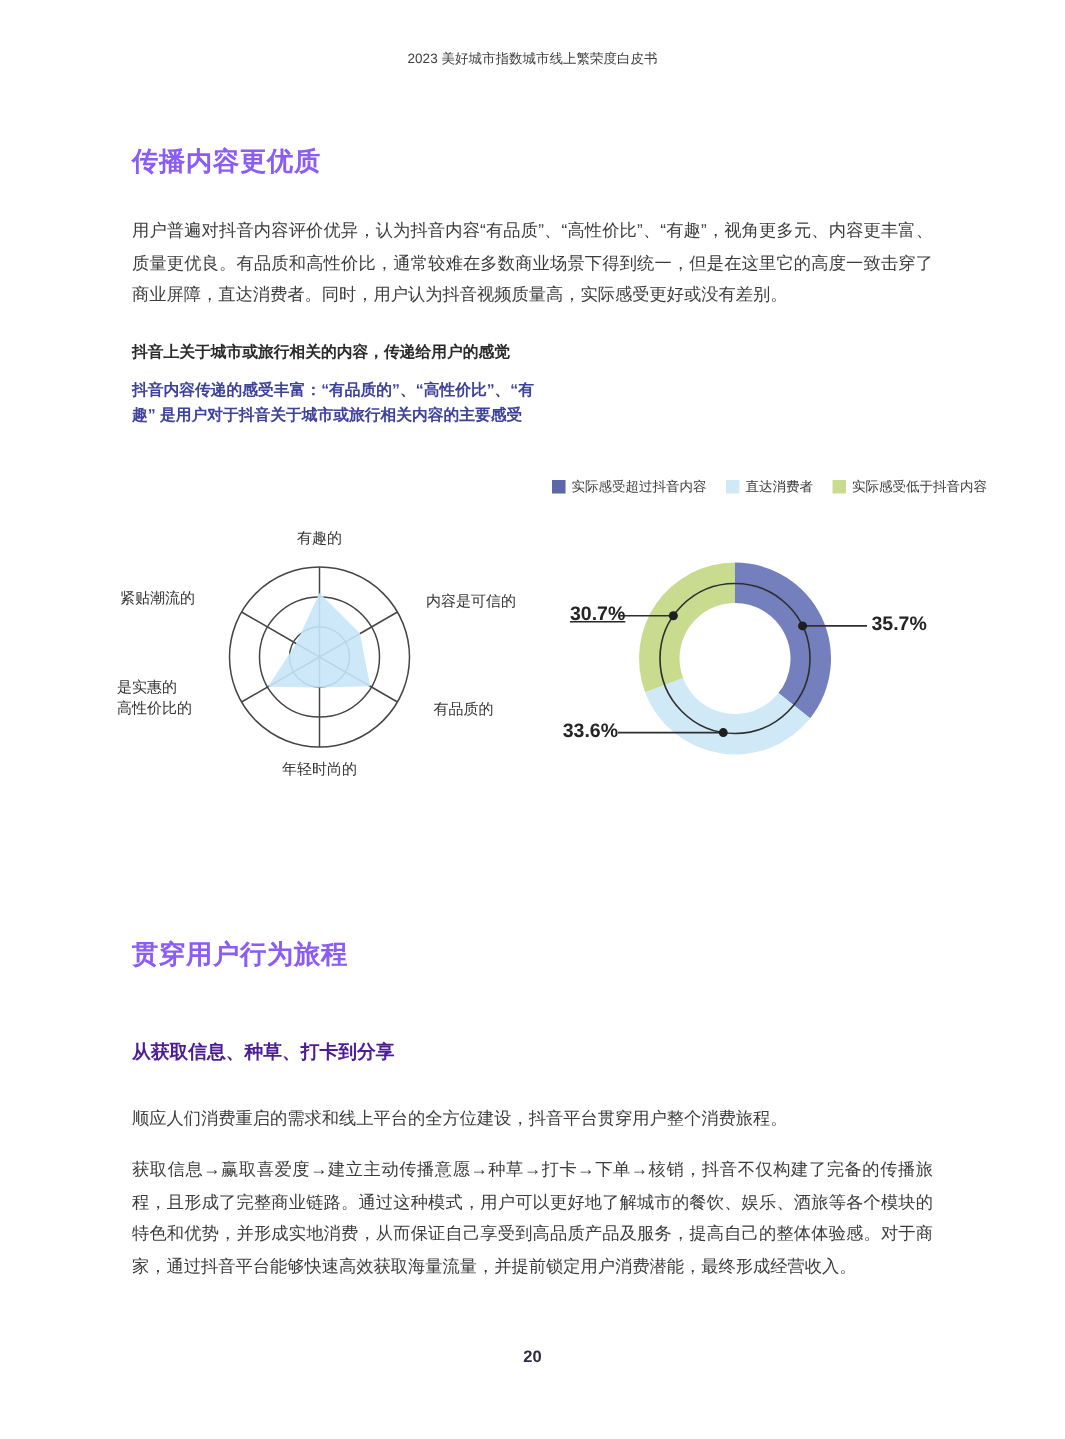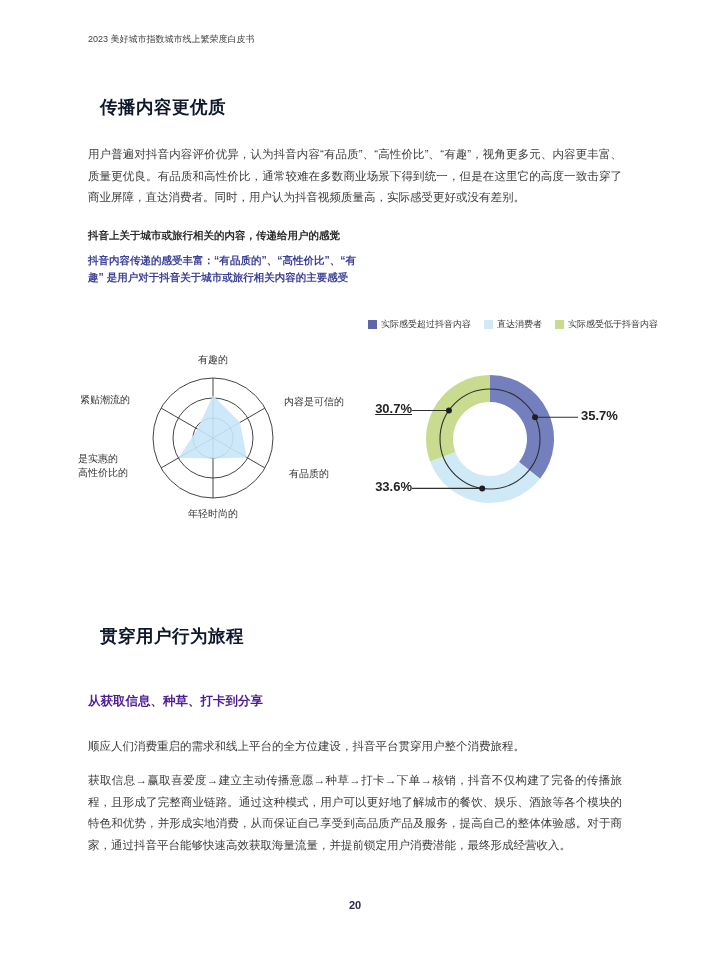--- a/index.html
+++ b/index.html
@@ -1,19 +1,19 @@
 <!DOCTYPE html>
 <html><head>
 <meta charset="utf-8">
 <style>
   html,body{margin:0;padding:0;}
   body{width:710px;height:959px;background:#fff;font-family:"Liberation Sans","DejaVu Sans",sans-serif;position:relative;overflow:hidden;}
   .page{position:absolute;inset:0;background:#ffffff;outline:1px solid #ececec;}
-  .hdr{position:absolute;top:33px;left:88px;right:88px;display:flex;justify-content:flex-start;font-size:9px;color:#3f3f3f;}
-  .h1{position:absolute;left:100px;font-size:17.5px;font-weight:700;color:#0f172a;letter-spacing:.5px;}
+  .hdr{position:absolute;top:33px;left:88px;right:88px;display:flex;justify-content:center;font-size:9px;color:#3f3f3f;}
+  .h1{position:absolute;left:88px;font-size:17.5px;font-weight:700;color:#8b5cf6;letter-spacing:.5px;}
   .h1.first{top:95px;}
   .h1.second{top:624px;}
   .body-p{position:absolute;left:88px;width:534px;font-size:11.5px;line-height:21.5px;color:#3c3c3c;text-align:justify;}
   .p-intro{top:144px;}
   .p-s2a{top:736px;}
   .p-s2b{top:770px;}
   .panel{position:absolute;top:228px;}
   .panel-left{left:88px;width:268px;}
   .panel-right{left:368px;width:258px;}
   .panel-h{font-size:10.5px;font-weight:700;color:#2b2b2b;margin:0 0 9px 0;line-height:15px;}
@@ -27,21 +27,21 @@
   .rl-top{left:0;width:266px;top:1px;text-align:center;}
   .rl-ur{left:204px;top:43px;}
   .rl-lr{left:209px;top:115px;}
   .rl-bottom{left:0;width:266px;top:155px;text-align:center;}
   .rl-ll{left:-2px;top:100px;width:64px;}
   .rl-ul{left:0px;top:41px;width:60px;}
   .donut-wrap{position:absolute;left:365px;top:356px;width:290px;height:166px;}
   .donut-label{position:absolute;font-size:13px;font-weight:700;color:#242424;}
   .dl-0{left:216px;top:52px;}
   .dl-1{left:0;width:47px;top:123px;text-align:right;}
-  .dl-2{left:0;width:47px;top:45px;text-align:right;text-decoration:underline;}
+  .dl-2{left:15px;width:47px;top:45px;text-decoration:underline;}
   .source{position:absolute;left:88px;top:547px;font-size:8.5px;color:#8a8a8a;}
   .h3{position:absolute;left:88px;top:693px;font-size:12.5px;font-weight:700;color:#4c1d95;}
   .pagenum{position:absolute;left:0;right:0;top:899px;text-align:center;font-size:11px;font-weight:700;color:#2c2c44;}
   svg{display:block;}
 </style>
 </head>
 <body>
 
 <div class="page">
 

